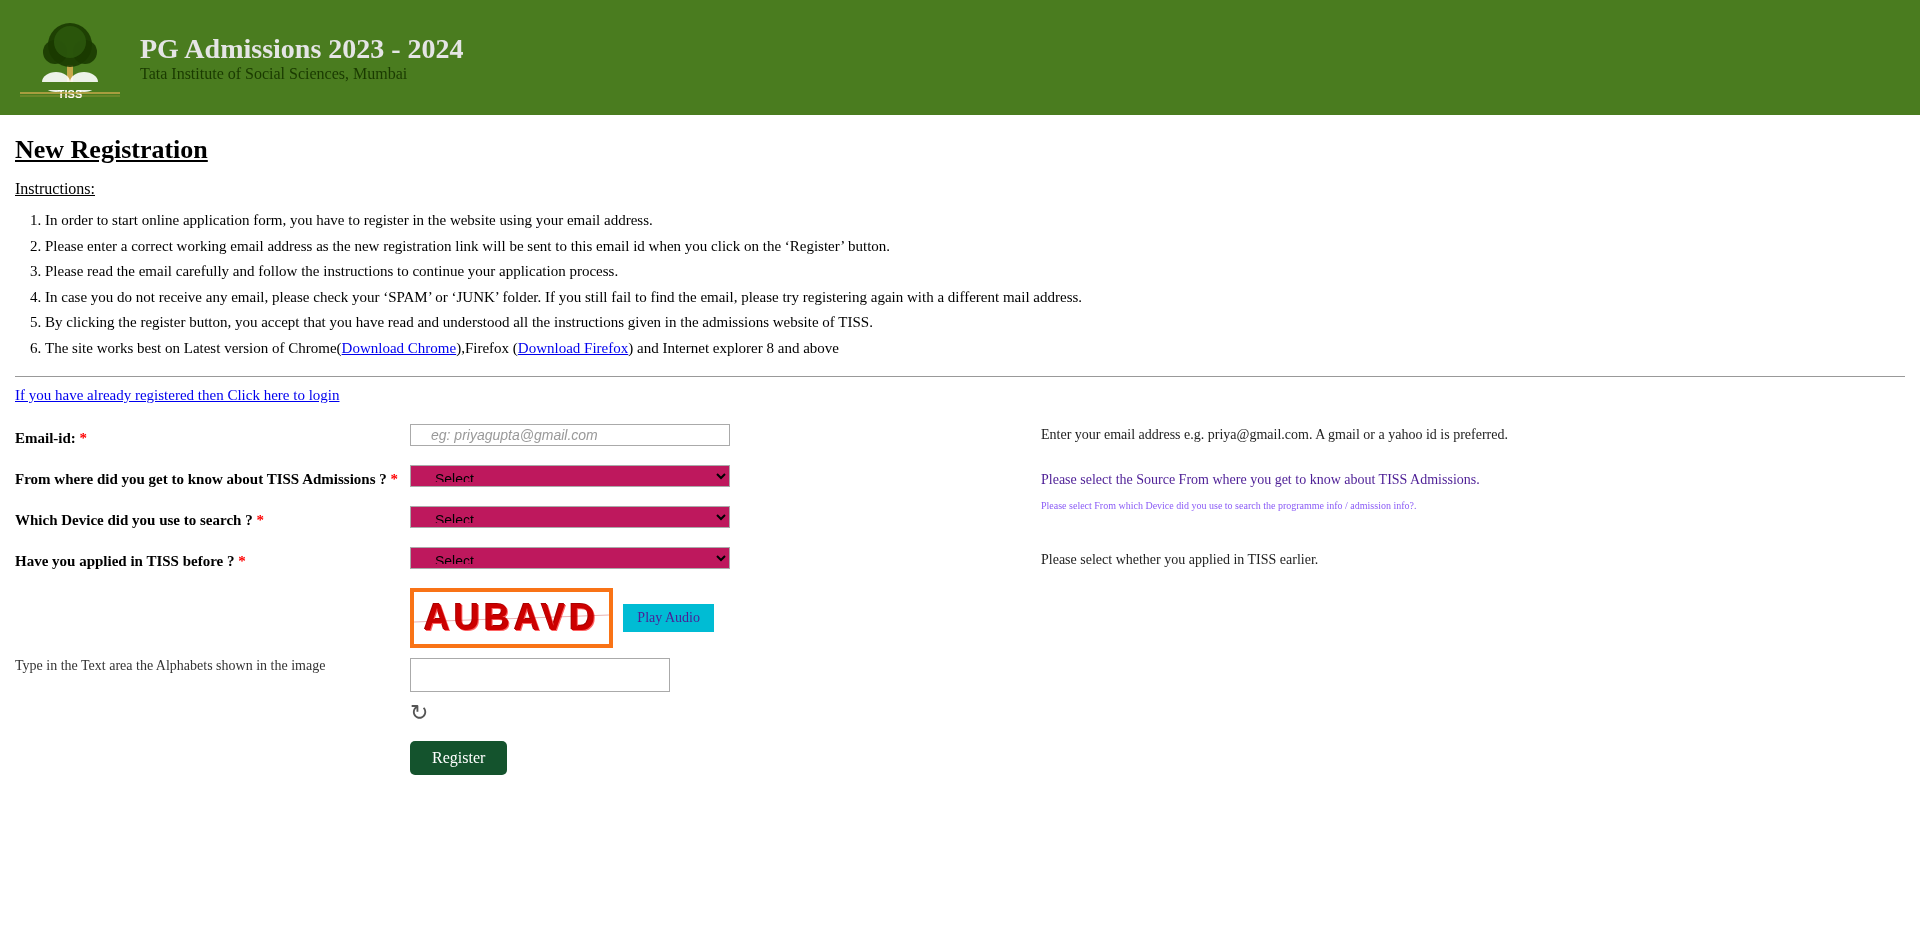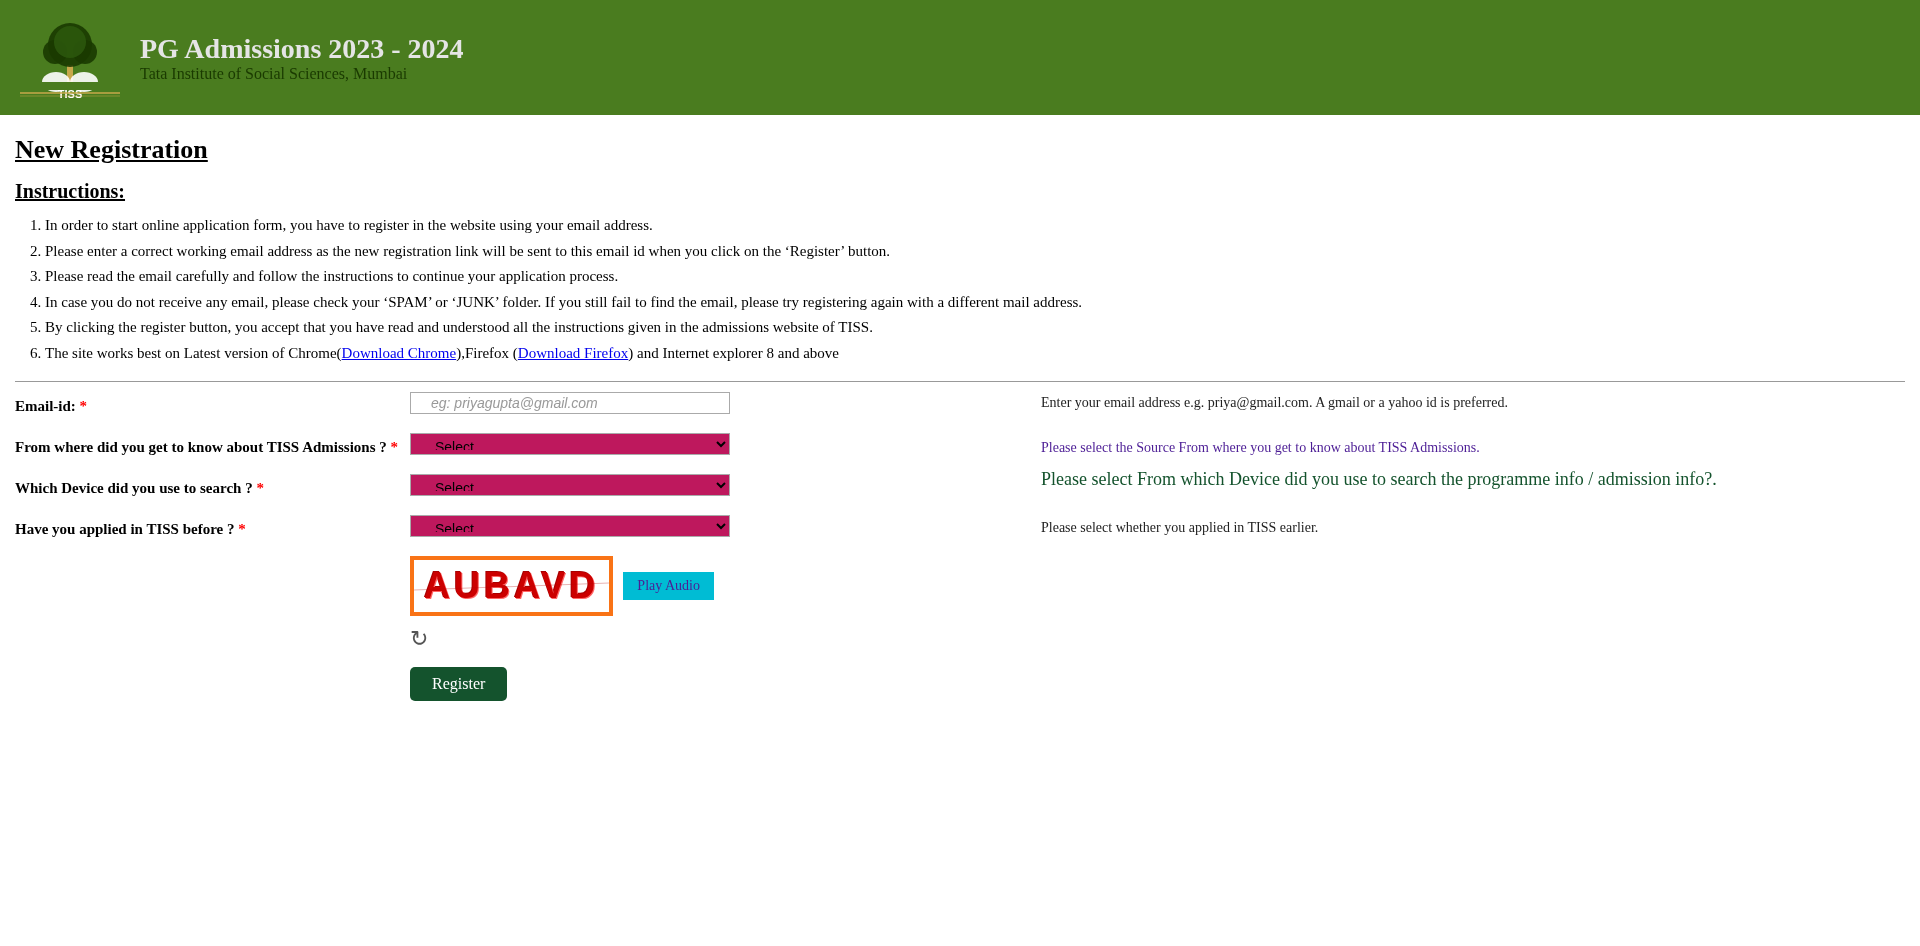--- a/index.html
+++ b/index.html
@@ -56,22 +56,22 @@
     }
 
     .page-title {
       font-size: 26px;
       font-weight: bold;
       text-decoration: underline;
       margin-bottom: 15px;
     }
 
     .instructions-heading {
-      font-size: 20px;
-      font-weight: bold;
+      font-size: 16px;
+      font-weight: normal;
       text-decoration: underline;
       margin-bottom: 10px;
     }
 
     .instructions-list {
       list-style: decimal;
       padding-left: 30px;
       margin-bottom: 15px;
       line-height: 1.7;
     }
@@ -255,25 +255,25 @@
 
     .hint-row-source {
       margin-bottom: 2px;
       font-size: 14px;
       line-height: 1.5;
       color: #4c1d95;
       padding-top: 6px;
     }
 
     .hint-row-device {
-      font-size: 18px;
+      font-size: 10px;
       line-height: 1.5;
-      color: #14532d;
+      color: #8b5cf6;
       padding-top: 6px;
-      margin-bottom: 18px;
+      margin-bottom: 30px;
     }
 
     .hint-row-applied {
       font-size: 14px;
       line-height: 1.5;
       color: #222;
       padding-top: 6px;
     }
   </style>
 </head>
@@ -322,20 +322,21 @@
     <li>Please read the email carefully and follow the instructions to continue your application process.</li>
     <li>In case you do not receive any email, please check your ‘SPAM’ or ‘JUNK’ folder. If you still fail to find the email, please try registering again with a different mail address.</li>
     <li>By clicking the register button, you accept that you have read and understood all the instructions given in the admissions website of TISS.</li>
     <li>
       The site works best on Latest version of Chrome(<a href="#">Download Chrome</a>),Firefox (<a href="#">Download Firefox</a>) and Internet explorer 8 and above
     </li>
   </ol>
 
   <hr class="divider">
 
+  <a class="login-link" href="#">If you have already registered then Click here to login</a>
 
   <div class="form-area">
 
     <div class="form-left">
 
       <div class="form-row">
         <div class="form-label">
           <span>Email-id:</span>
           <span class="required"> *</span>
         </div>
@@ -370,20 +371,24 @@
         <select class="form-control">
           <option>Select</option>
         </select>
       </div>
 
       <div class="captcha-row" style="margin-left:395px;">
         <div class="captcha-image">AUBAVD</div>
         <button class="play-audio-btn">Play Audio</button>
       </div>
 
+      <div class="captcha-label-row">
+        <div class="captcha-label">Type in the Text area the Alphabets shown in the image</div>
+        <input type="text" class="captcha-input" style="">
+      </div>
 
       <span class="refresh-icon" title="Refresh">↻</span>
 
       <button class="register-btn">Register</button>
 
     </div>
 
     <div class="form-right">
       <div class="hint-row-email">Enter your email address e.g. priya@gmail.com. A gmail or a yahoo id is preferred.</div>
       <div class="hint-row-source">Please select the Source From where you get to know about TISS Admissions.</div>

